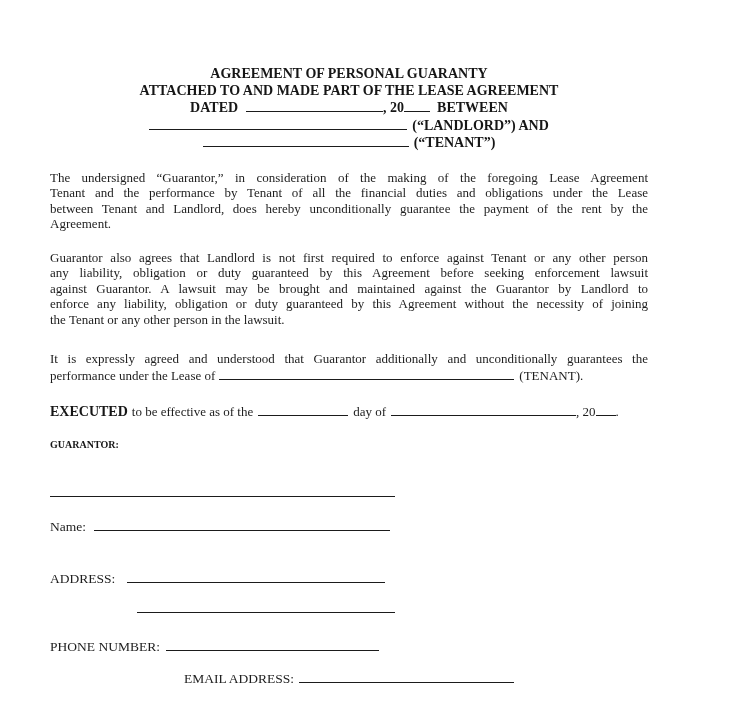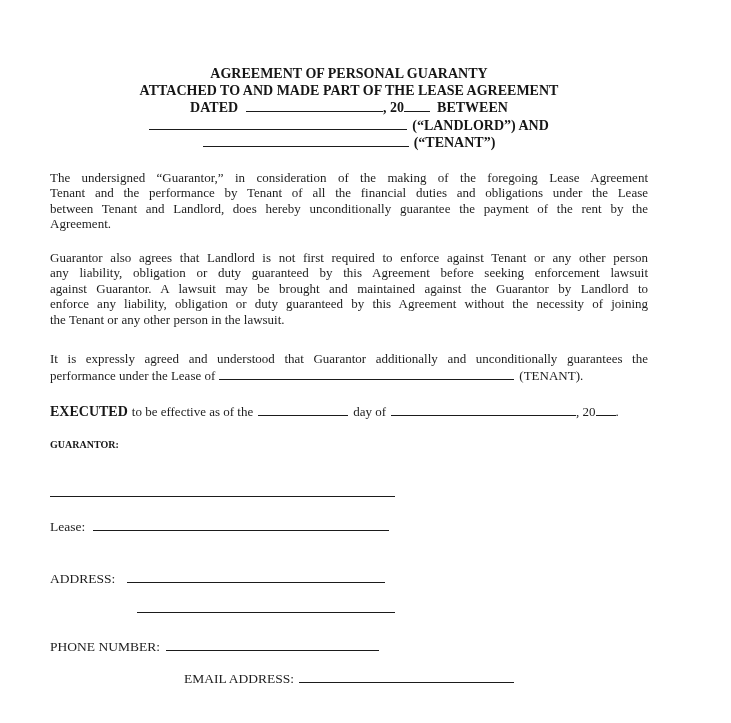--- a/index.html
+++ b/index.html
@@ -94,21 +94,21 @@
       <div class="jline">It is expressly agreed and understood that Guarantor additionally and unconditionally guarantees the</div>
       <div class="plainline"><span>performance under the Lease of</span><span class="blank w295"></span><span class="gap5">(TENANT).</span></div>
     </div>
 
     <div class="executed-line"><span class="bold-lead">EXECUTED</span><span class="gap4">to be effective as of the</span><span class="blank w90"></span><span class="gap5">day of</span><span class="blank w185"></span><span>, 20</span><span class="blank w20"></span><span>.</span></div>
 
     <div class="guarantor-heading">GUARANTOR:</div>
 
     <div class="sigline"></div>
 
-    <div class="fieldrow row-name"><span>Lease:</span><span class="blank w296"></span></div>
+    <div class="fieldrow row-name"><span>Name:</span><span class="blank w296"></span></div>
 
     <div class="fieldrow row-address"><span>ADDRESS:</span><span class="blank w258"></span></div>
     <div class="addr2line"></div>
 
     <div class="fieldrow row-phone"><span>PHONE NUMBER:</span><span class="blank w213"></span></div>
 
     <div class="fieldrow row-email"><span>EMAIL ADDRESS:</span><span class="blank w215"></span></div>
 
   </div>
 </div>

